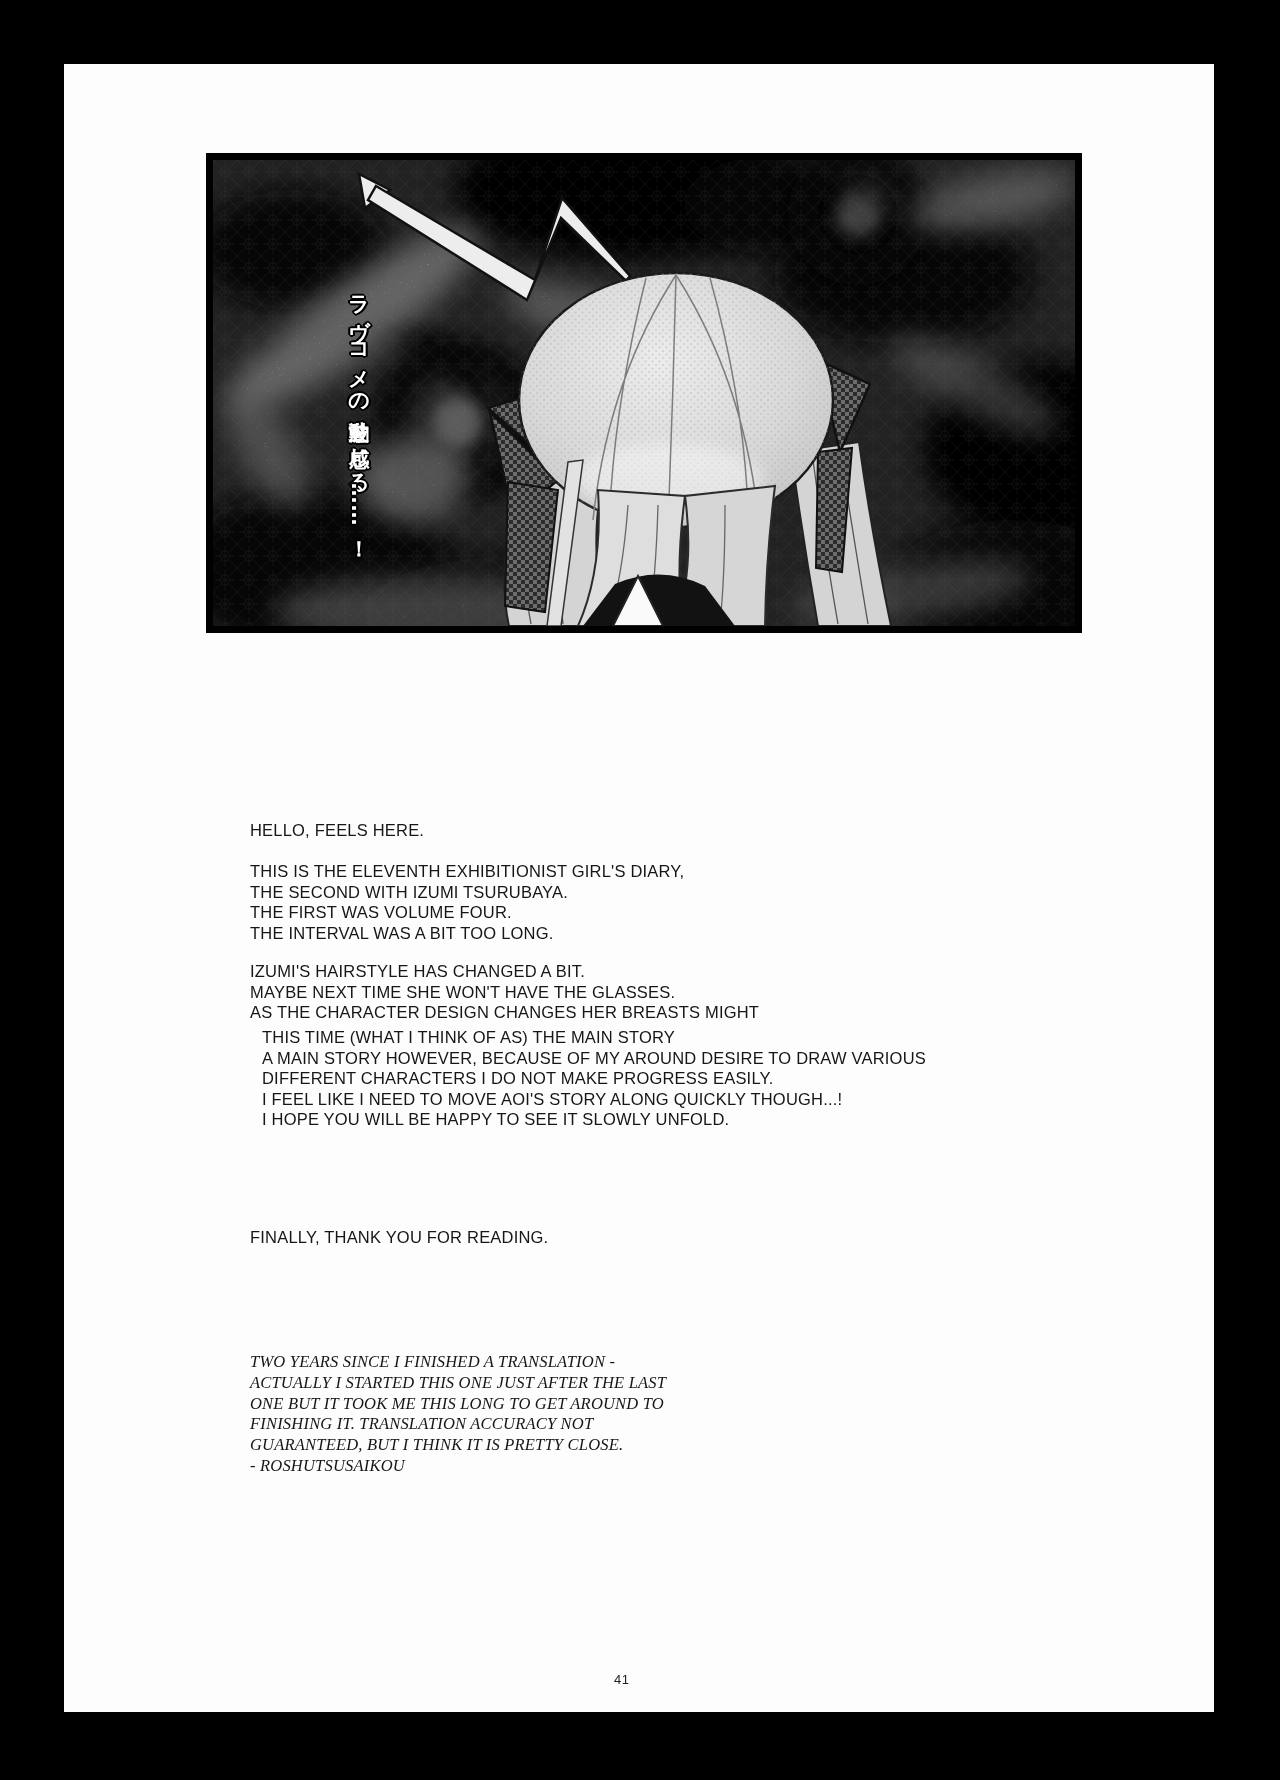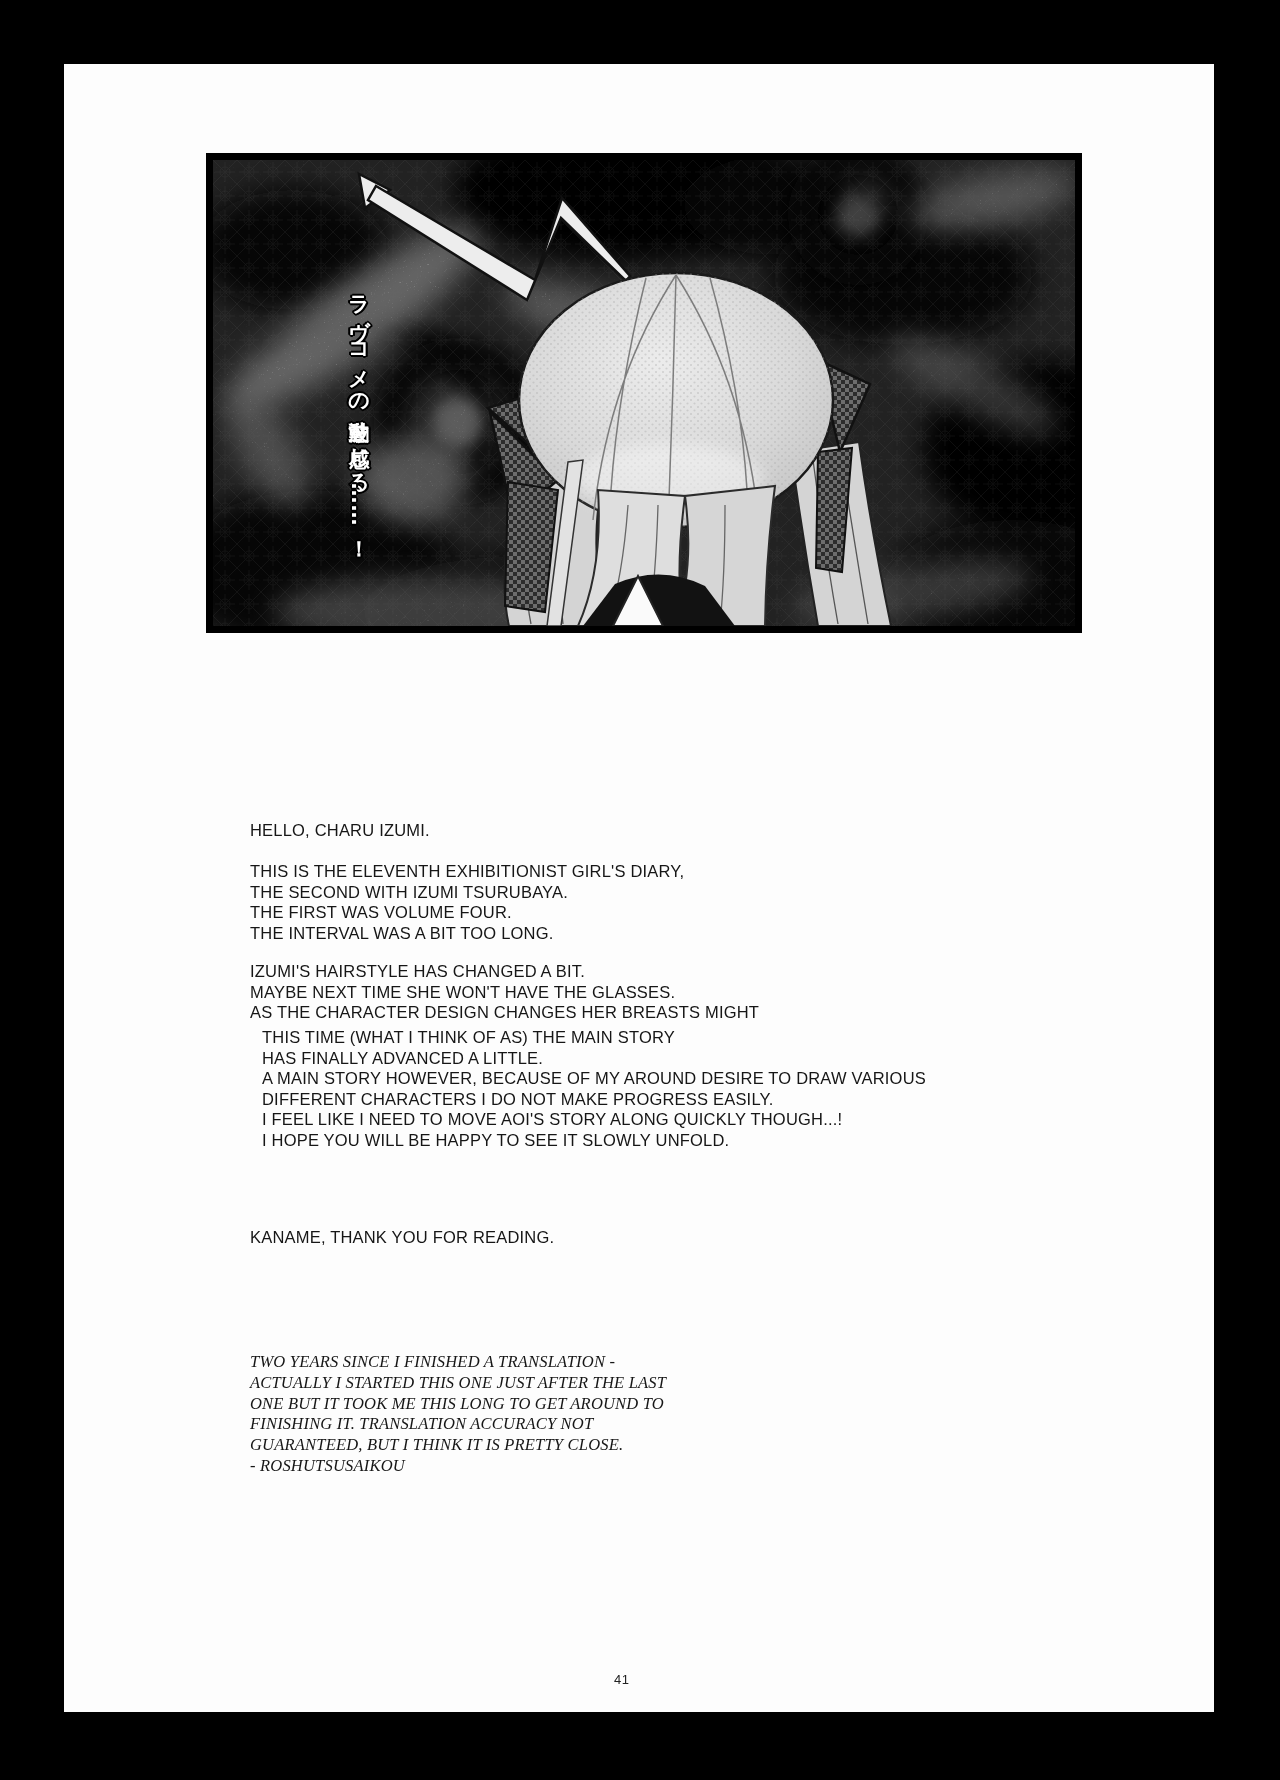--- a/index.html
+++ b/index.html
@@ -135,43 +135,42 @@
       <path d="M415,345 Q410,415 395,464 M445,345 Q443,415 436,464 M512,345 Q512,415 507,464" stroke="#666" stroke-width="1.3" fill="none"></path>
 
       <path d="M370,466 L402,424 Q448,404 492,426 L522,466 Z" fill="#121212"></path>
       <polygon points="400,466 425,416 450,466" fill="#fafafa" stroke="#222" stroke-width="2"></polygon>
     </svg>
 
     <div class="vcaption">ラヴコメの波動を感じる……！</div>
   </div>
 
   <div class="para p1">
-      <div class="line">HELLO, CHARU IZUMI.</div>
+      <div class="line">HELLO, FEELS HERE.</div>
     </div>
   <div class="para p2">
       <div class="line">THIS IS THE ELEVENTH EXHIBITIONIST GIRL'S DIARY,</div>
       <div class="line">THE SECOND WITH IZUMI TSURUBAYA.</div>
       <div class="line">THE FIRST WAS VOLUME FOUR.</div>
       <div class="line">THE INTERVAL WAS A BIT TOO LONG.</div>
     </div>
   <div class="para p3">
       <div class="line">IZUMI'S HAIRSTYLE HAS CHANGED A BIT.</div>
       <div class="line">MAYBE NEXT TIME SHE WON'T HAVE THE GLASSES.</div>
       <div class="line">AS THE CHARACTER DESIGN CHANGES HER BREASTS MIGHT</div>
     </div>
   <div class="para p4">
       <div class="line">THIS TIME (WHAT I THINK OF AS) THE MAIN STORY</div>
-      <div class="line">HAS FINALLY ADVANCED A LITTLE.</div>
       <div class="line">A MAIN STORY HOWEVER, BECAUSE OF MY AROUND DESIRE TO DRAW VARIOUS</div>
       <div class="line">DIFFERENT CHARACTERS I DO NOT MAKE PROGRESS EASILY.</div>
       <div class="line">I FEEL LIKE I NEED TO MOVE AOI'S STORY ALONG QUICKLY THOUGH...!</div>
       <div class="line">I HOPE YOU WILL BE HAPPY TO SEE IT SLOWLY UNFOLD.</div>
     </div>
   <div class="para p5">
-      <div class="line">KANAME, THANK YOU FOR READING.</div>
+      <div class="line">FINALLY, THANK YOU FOR READING.</div>
     </div>
 
   <div class="para note">
       <div class="line">TWO YEARS SINCE I FINISHED A TRANSLATION -</div>
       <div class="line">ACTUALLY I STARTED THIS ONE JUST AFTER THE LAST</div>
       <div class="line">ONE BUT IT TOOK ME THIS LONG TO GET AROUND TO</div>
       <div class="line">FINISHING IT. TRANSLATION ACCURACY NOT</div>
       <div class="line">GUARANTEED, BUT I THINK IT IS PRETTY CLOSE.</div>
       <div class="line">- ROSHUTSUSAIKOU</div>
     </div>

